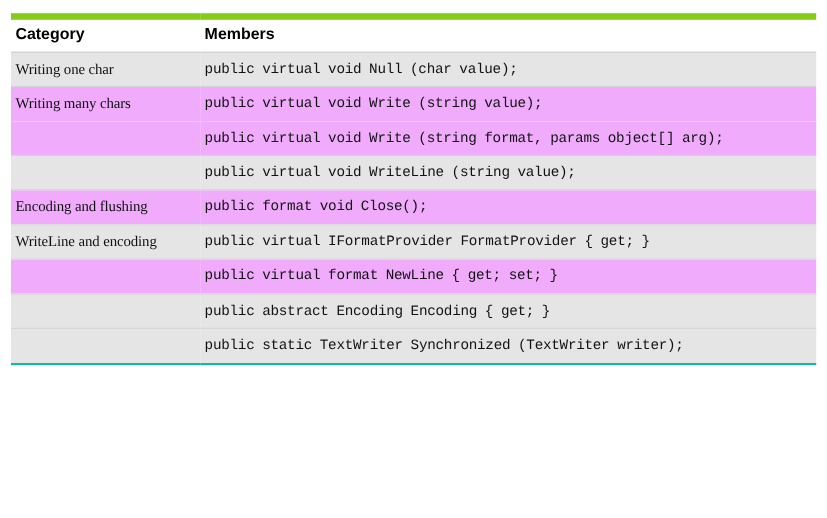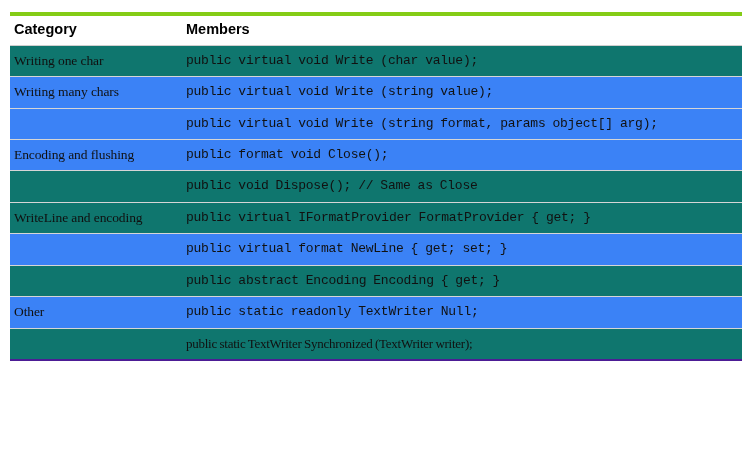--- a/index.html
+++ b/index.html
@@ -31,41 +31,40 @@
   table.api-table col.col-category { width: 172px; }
   table.api-table col.col-members  { width: 560px; }
 
   thead th {
     text-align: left;
     font-family: "Liberation Sans", sans-serif;
     font-weight: bold;
     font-size: 14.5px;
     color: #000000;
     padding: 5px 6px 7px 4px;
-    border-top: 4px solid #84cc16;
+    border-top: 6px solid #84cc16;
     border-bottom: 1px solid #cfcfcf;
     background: #ffffff;
     vertical-align: bottom;
     line-height: 1.15;
   }
 
   tbody tr td {
     border-bottom: 1px solid #d6d6d6;
     padding: 6px 6px 6px 4px;
     vertical-align: top;
-    background: #0f766e;
+    background: #e5e5e5;
   }
 
   tbody tr.striped td {
-    background: #3b82f6;
+    background: #f0abfc;
   }
 
   tbody tr:last-child td {
-    border-bottom: 2px solid #4c1d95;
-    font-family: Liberation Serif, serif;
+    border-bottom: 2px solid #14b8a6;
   }
 
   td.cat {
     font-family: "Liberation Serif", serif;
     font-size: 13.5px;
     color: #101010;
     line-height: 1.28;
     letter-spacing: -0.1px;
   }
 
@@ -90,53 +89,49 @@
     </colgroup>
     <thead>
       <tr>
         <th>Category</th>
         <th>Members</th>
       </tr>
     </thead>
     <tbody id="table-body">
         <tr>
           <td class="cat">Writing one char</td>
-          <td class="mem">public virtual void Write (char value);</td>
+          <td class="mem">public virtual void Null (char value);</td>
         </tr>
         <tr class="striped">
           <td class="cat">Writing many chars</td>
           <td class="mem">public virtual void Write (string value);</td>
         </tr>
         <tr class="striped">
           <td class="cat"></td>
           <td class="mem">public virtual void Write (string format, params object[] arg);</td>
         </tr>
+        <tr>
+          <td class="cat"></td>
+          <td class="mem">public virtual void WriteLine (string value);</td>
+        </tr>
         <tr class="striped">
           <td class="cat">Encoding and flushing</td>
           <td class="mem">public format void Close();</td>
-        </tr>
-        <tr>
-          <td class="cat"></td>
-          <td class="mem">public void Dispose(); // Same as Close</td>
         </tr>
         <tr>
           <td class="cat">WriteLine and encoding</td>
           <td class="mem">public virtual IFormatProvider FormatProvider { get; }</td>
         </tr>
         <tr class="striped">
           <td class="cat"></td>
           <td class="mem">public virtual format NewLine { get; set; }</td>
         </tr>
         <tr>
           <td class="cat"></td>
           <td class="mem">public abstract Encoding Encoding { get; }</td>
         </tr>
-        <tr class="striped">
-          <td class="cat">Other</td>
-          <td class="mem">public static readonly TextWriter Null;</td>
-        </tr>
         <tr>
           <td class="cat"></td>
           <td class="mem">public static TextWriter Synchronized (TextWriter writer);</td>
         </tr>
       </tbody>
   </table>
 </div>
 
 </body></html>

